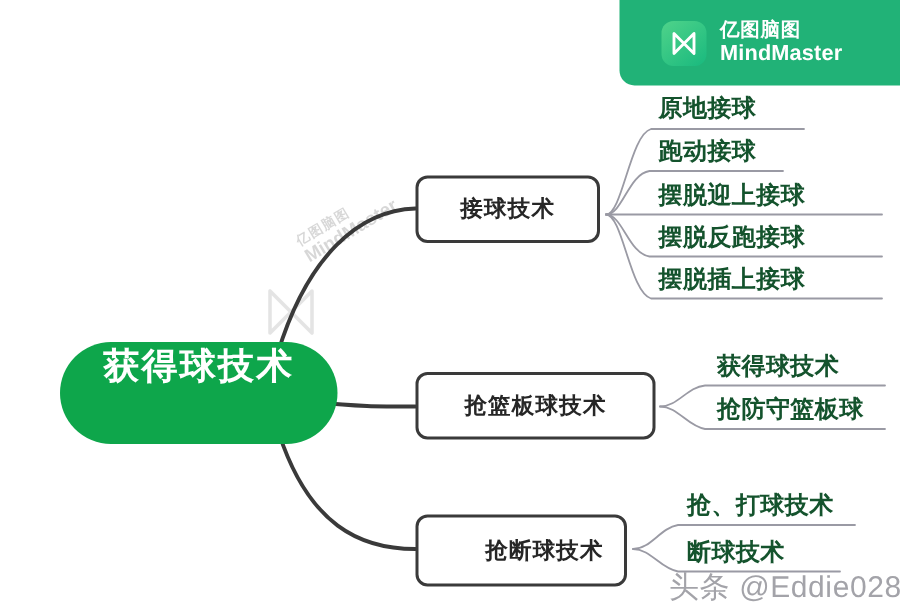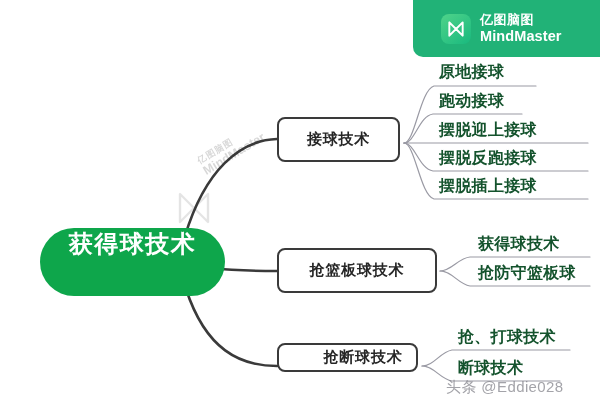--- a/index.html
+++ b/index.html
@@ -100,21 +100,21 @@
   }
   .topic .label {
     color: #262626;
     font-size: 15px;
     font-weight: bold;
     letter-spacing: .8px;
     white-space: nowrap;
   }
   #topic-0 { left: 277px; top: 117px; width: 123px; height: 45px; }
   #topic-1 { left: 277px; top: 248px; width: 160px; height: 45px; }
-  #topic-2 { left: 277px; top: 343px; width: 141px; height: 29px; padding-left: 31px; }
+  #topic-2 { left: 277px; top: 343px; width: 141px; height: 48px; padding-left: 31px; }
 
   
   .leaf {
     position: absolute;
     color: #14532d;
     font-size: 16px;
     white-space: nowrap;
     letter-spacing: .3px;
     font-weight: bold;
   }
@@ -139,21 +139,21 @@
     top: 186px;
     width: 44px;
     height: 44px;
     opacity: .13;
     pointer-events: none;
   }
   #wm-bottom {
     position: absolute;
     left: 446px;
     top: 378px;
-    font-size: 15px;
+    font-size: 20px;
     color: #808088;
     opacity: .72;
     letter-spacing: .4px;
     white-space: nowrap;
     pointer-events: none;
   }
 </style>
 </head>
 <body>
 

